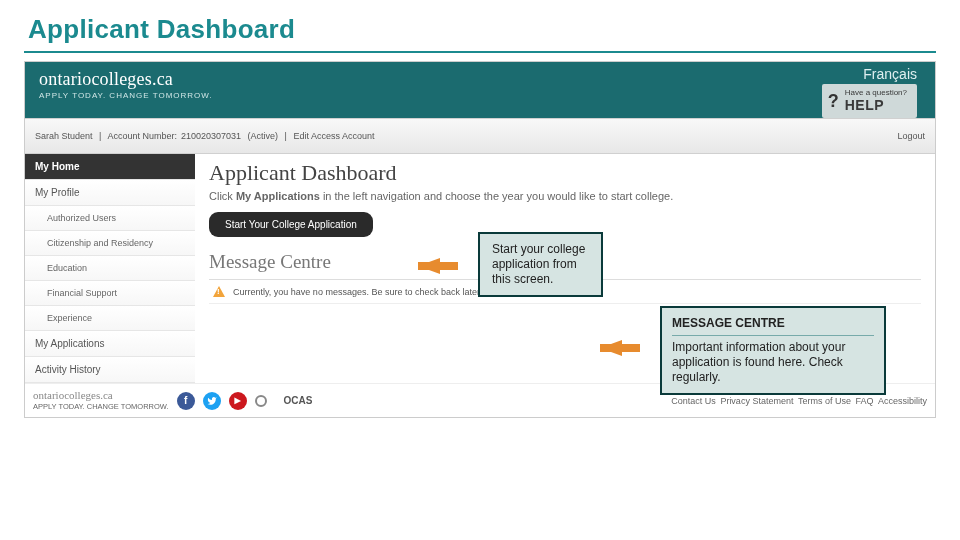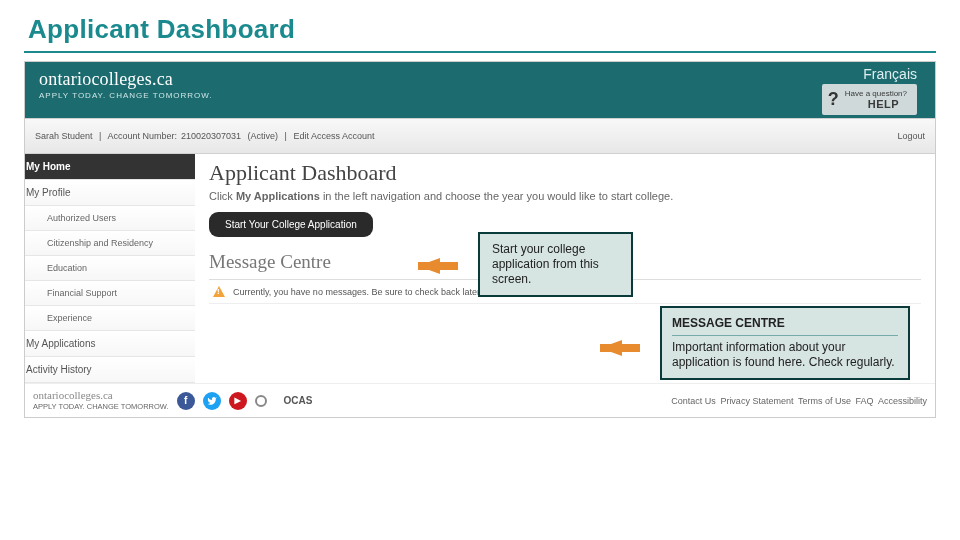--- a/index.html
+++ b/index.html
@@ -10,29 +10,29 @@
 
   .browser-frame { border: 1px solid #ccc; margin: 0 24px; background: #fff; }
 
   .top-bar { background: #1b6b6f; color: #fff; position: relative; padding: 8px 14px 18px; }
   .lang-link { position: absolute; right: 18px; top: 4px; font-size: 14px; color: #dfeff0; cursor: pointer; }
   .brand { font-size: 18px; font-weight: 400; line-height: 1; font-family: Georgia, serif; letter-spacing: 0.2px; }
   .brand-tag { font-size: 8px; letter-spacing: 1px; color: #cfe6e6; margin-top: 3px; }
   .help-box { position: absolute; right: 18px; top: 22px; background: #cfd9d9; color: #3a3a3a; font-size: 10px; padding: 5px 10px 5px 6px; border-radius: 2px; display: flex; align-items: center; gap: 6px; cursor: pointer; }
   .help-q { font-size: 18px; font-weight: 900; color: #333; }
   .help-sub { font-size: 8px; line-height: 1; }
-  .help-main { font-size: 11px; font-weight: 700; letter-spacing: 0.5px; margin-left: 23px; }
+  .help-main { font-size: 14px; font-weight: 700; letter-spacing: 0.5px; }
 
   .account-bar { background: linear-gradient(#f8f8f8,#e7e7e7); border-top: 1px solid #d0d0d0; border-bottom: 1px solid #d0d0d0; font-size: 9px; color: #555; padding: 12px 10px; display: flex; justify-content: space-between; }
   .account-left span { margin-right: 4px; }
   .account-bar a { color: #555; text-decoration: none; }
 
   .body-row { display: flex; }
   .sidebar { width: 170px; font-size: 10px; }
-  .sidebar .item { border-bottom: 1px solid #e6e6e6; padding: 7px 1px; color: #555; cursor: pointer; background: linear-gradient(#fff,#f7f7f7); }
+  .sidebar .item { border-bottom: 1px solid #e6e6e6; padding: 7px 10px; color: #555; cursor: pointer; background: linear-gradient(#fff,#f7f7f7); }
   .sidebar .item.active { background: #333; color: #fff; font-weight: 700; }
   .sidebar .sub { padding-left: 22px; font-size: 9px; color: #666; }
 
   .main { flex: 1; padding: 6px 14px 10px; position: relative; }
   .main h1 { font-family: Georgia, serif; font-size: 22px; color: #444; font-weight: 400; margin-bottom: 4px; }
   .main .lead { font-size: 11px; color: #666; margin-bottom: 10px; }
   .start-btn { display: inline-block; background: #2a2a2a; color: #fff; font-size: 10px; padding: 7px 16px; border-radius: 9px; cursor: pointer; border: 0; }
   .main h2 { font-family: Georgia, serif; font-size: 19px; color: #777; font-weight: 400; margin: 14px 0 6px; }
   .msg-row { border-top: 1px solid #ddd; border-bottom: 1px solid #eee; padding: 6px 4px; display: flex; align-items: center; gap: 8px; font-size: 9px; color: #555; }
   .warn-icon { width: 0; height: 0; border-left: 6px solid transparent; border-right: 6px solid transparent; border-bottom: 11px solid #f2a43b; position: relative; }
@@ -137,21 +137,21 @@
       <span>Contact Us</span>
       <span>Privacy Statement</span>
       <span>Terms of Use</span>
       <span>FAQ</span>
       <span>Accessibility</span>
     </div>
   </div>
 
 </div>
 
-<div class="callout" style="left:478px; top:232px; width:155px;padding-left:12px;">Start your college application from this screen.</div>
+<div class="callout" style="left:478px; top:232px; width:125px;padding-left:12px;">Start your college application from this screen.</div>
 <div class="arrow left" style="left:418px; top:258px;"></div>
 
-<div class="callout" style="left:660px; top:306px; width:250px;">
+<div class="callout" style="left:660px; top:306px; width:226px;">
   <strong>MESSAGE CENTRE</strong>
   <div style="border-top:1px solid #7aa; margin:4px 0;"></div>
   <span>Important information about your application is found here. Check regularly.</span>
 </div>
 <div class="arrow left" style="left:600px; top:340px;"></div>
 
 </body></html>

